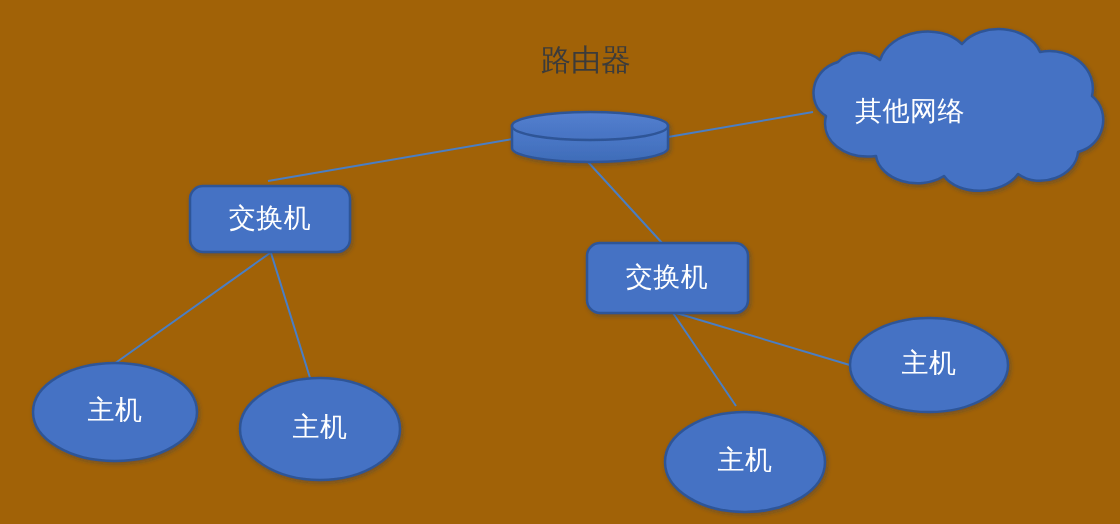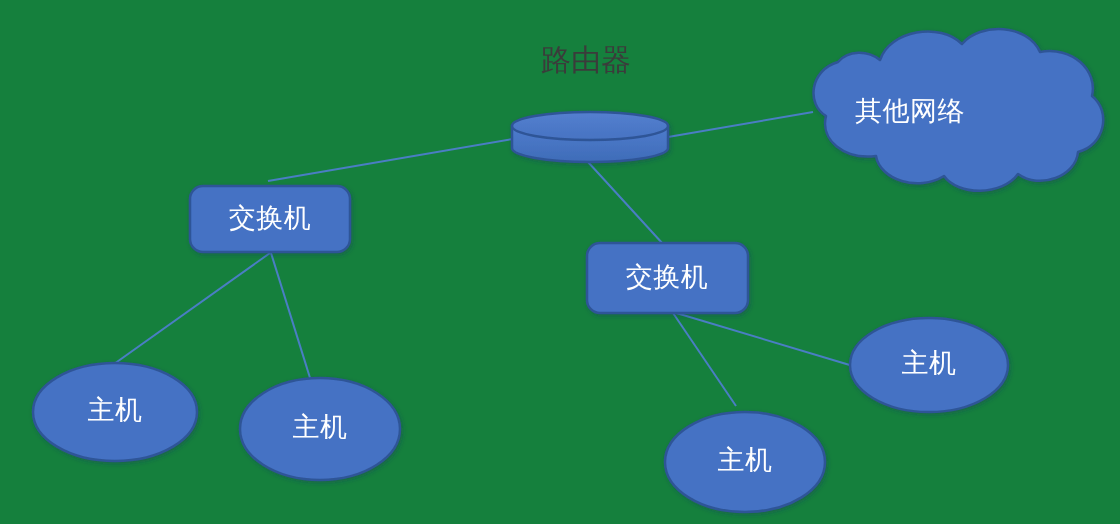--- a/index.html
+++ b/index.html
@@ -8,21 +8,21 @@
     padding: 0;
     background: #ffffff;
   }
   body {
     font-family: "Liberation Sans", "DejaVu Sans", sans-serif;
   }
   #diagram-root {
     position: relative;
     width: 1120px;
     height: 524px;
-    background: #15803d;
+    background: #a16207;
     overflow: hidden;
   }
   #diagram-svg {
     position: absolute;
     left: 0;
     top: 0;
     width: 1120px;
     height: 524px;
     display: block;
   }

